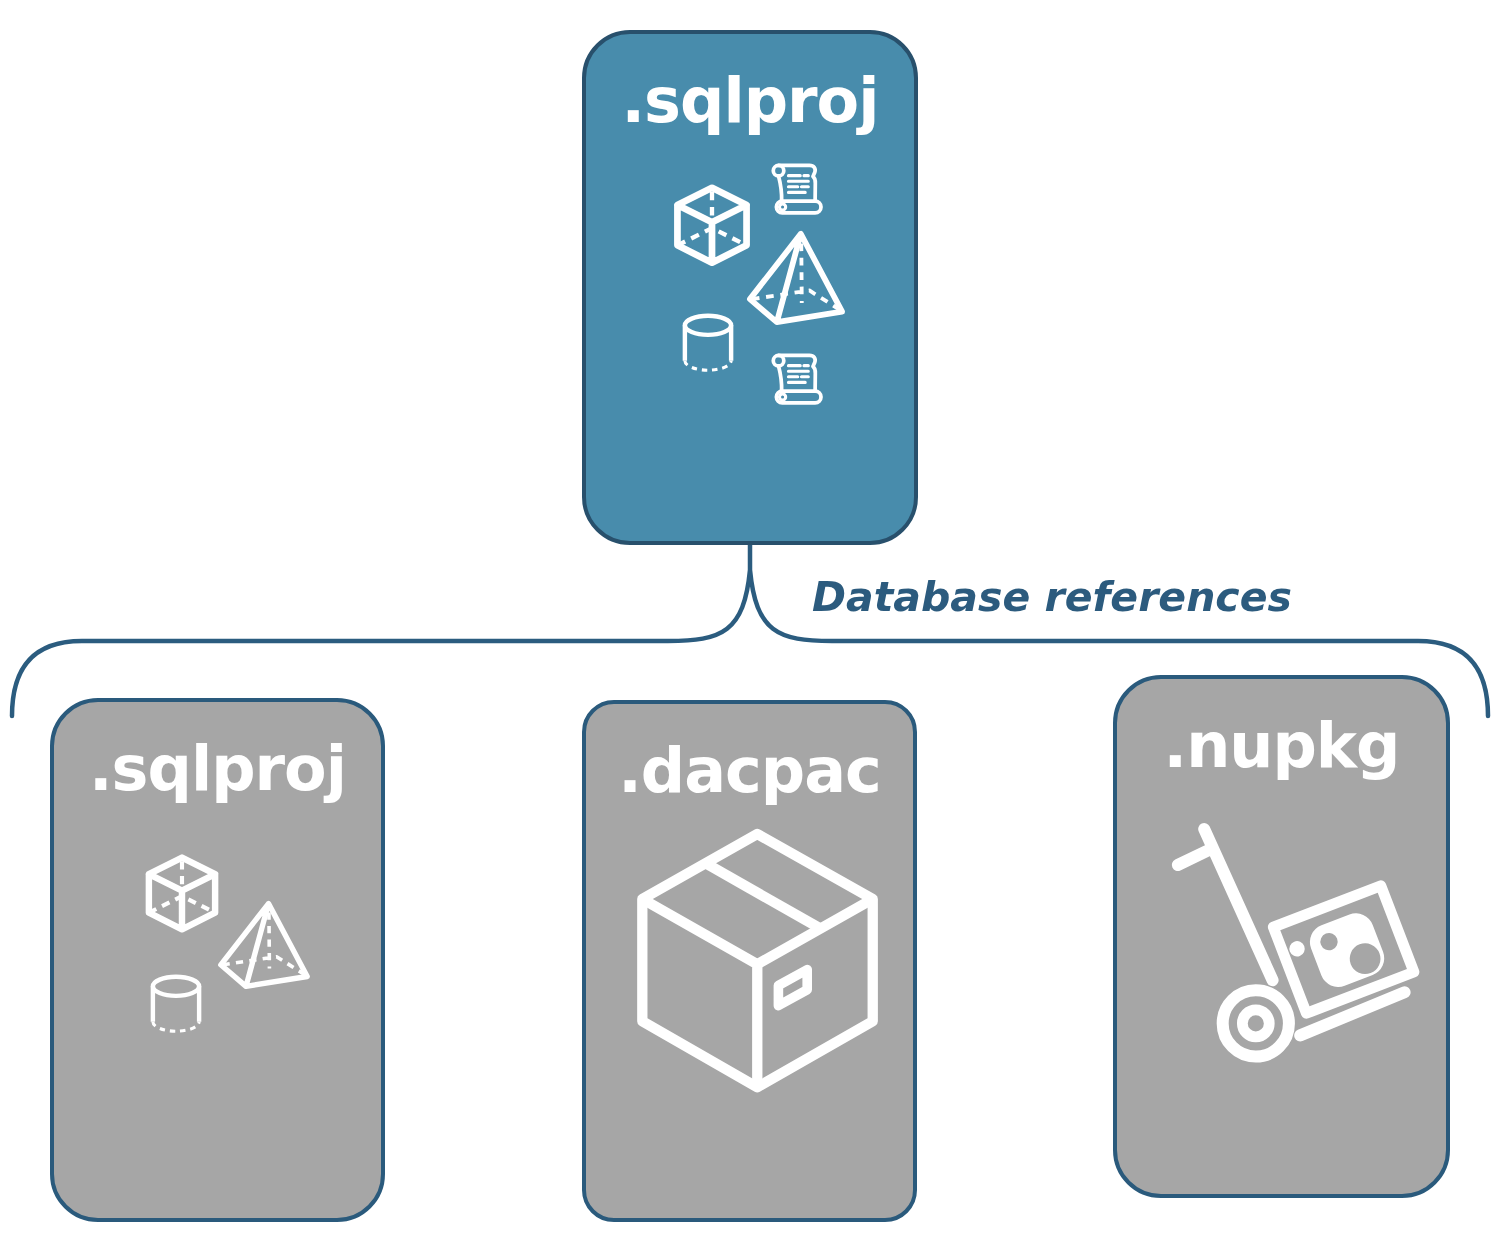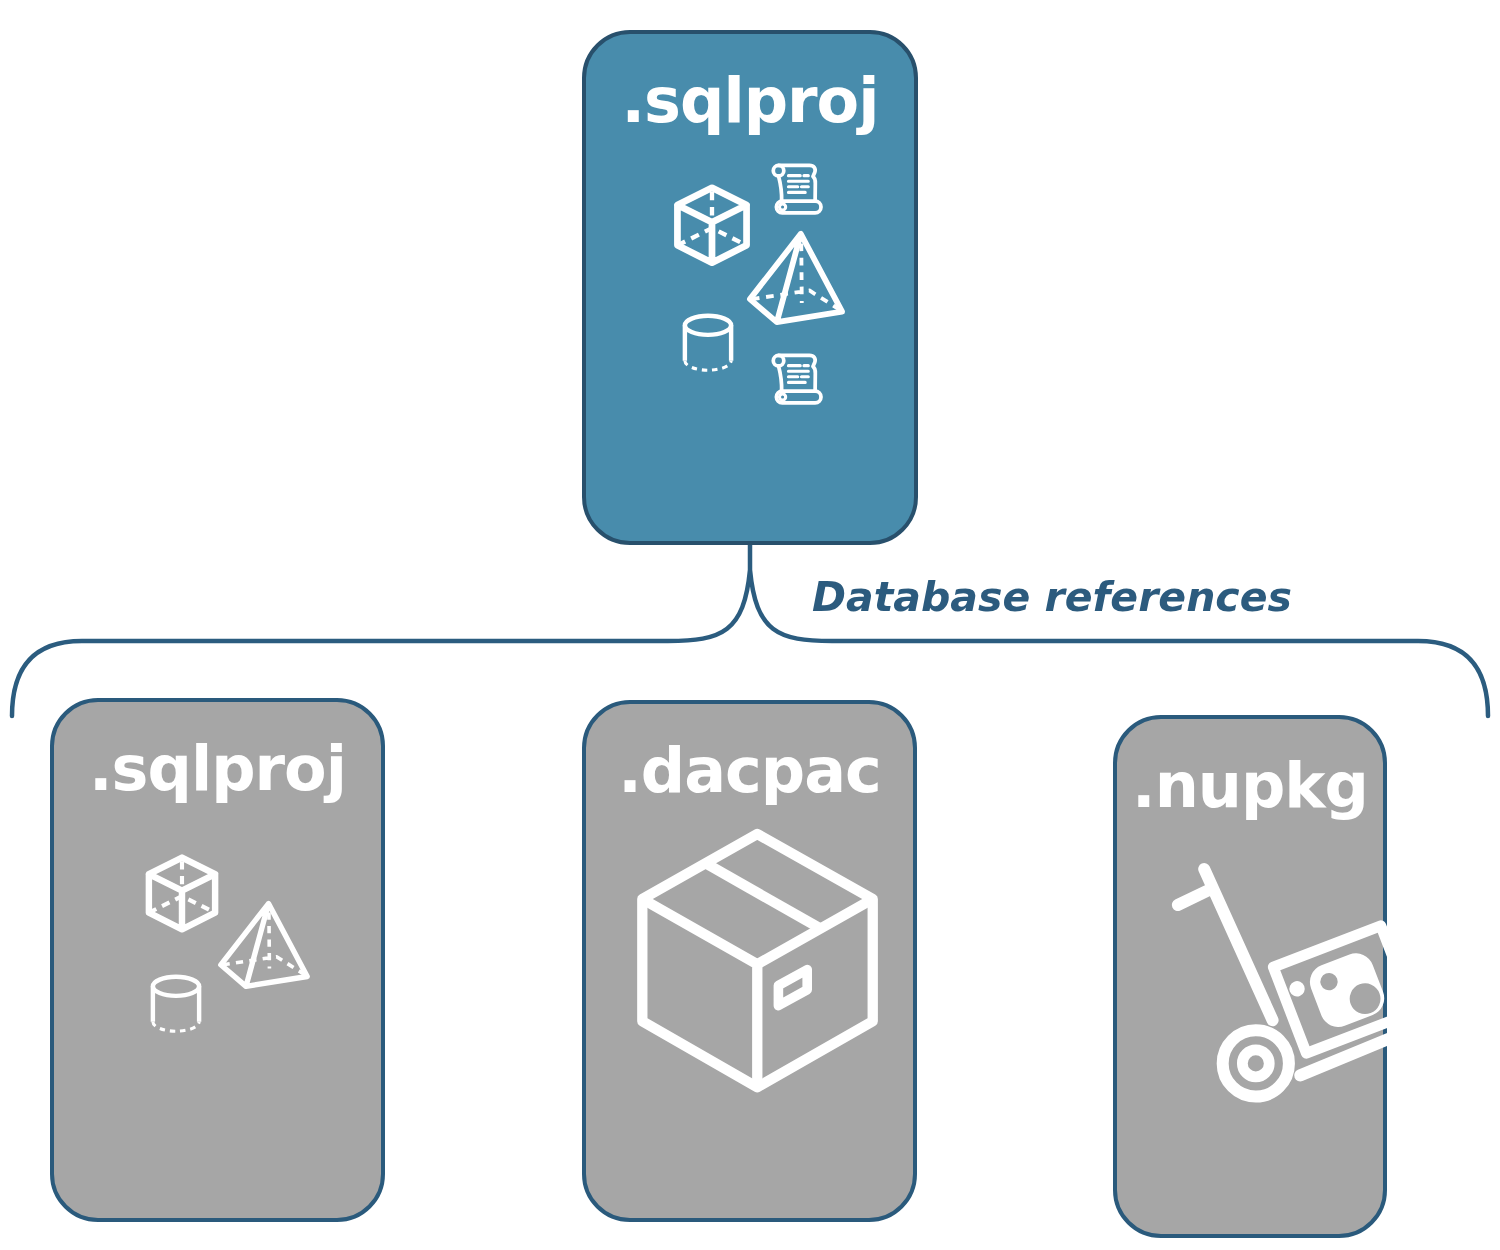--- a/index.html
+++ b/index.html
@@ -23,22 +23,22 @@
   .icon svg { display:block; width:100%; height:100%; overflow:visible; }
   .brace { position:absolute; left:0; top:0; width:1500px; height:1250px; pointer-events:none; }
   .connector-label {
     position:absolute; left:812px; top:574px;
     font-weight:bold; font-size:41px; line-height:1.15;
     color:var(--label-color,#2C5B7E); white-space:nowrap;font-style:italic;
   }
   
   .node-top    { left:582px; top:30px;  width:336px; height:515px; }
   .node-child1 { left:50px;  top:698px; width:335px; height:524px; }
-  .node-child2 { left:582px; top:700px; width:335px; height:522px; }
-  .node-child3 { left:1113px;top:715px; width:274px; height:523px; }
+  .node-child2 { left:582px; top:700px; width:335px; height:522px;border-radius:32px; }
+  .node-child3 { left:1113px;top:675px; width:337px; height:523px; }
 </style>
 </head>
 <body>
 
 <div class="canvas">
 
   <div class="node accent node-top">
     <div class="node-title">.sqlproj</div>
 
     <div class="icon" style="left:78px; top:148px; width:96px; height:96px;">

